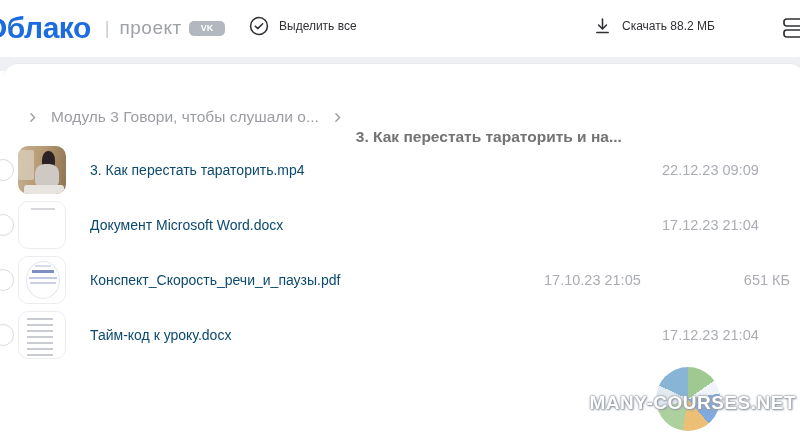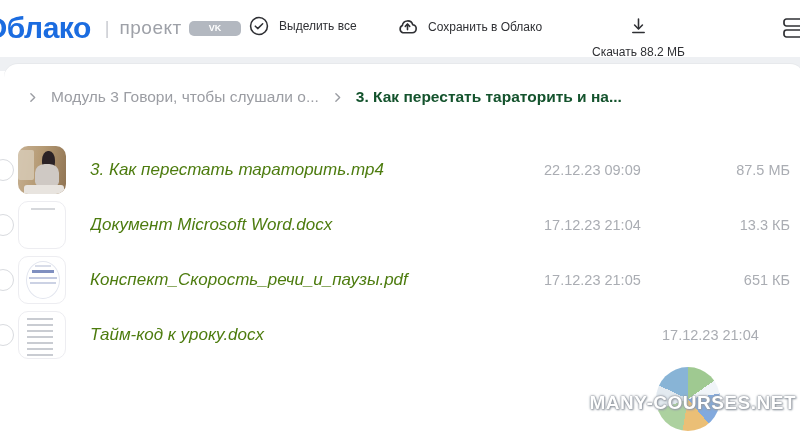--- a/index.html
+++ b/index.html
@@ -16,49 +16,49 @@
   }
   .brand { position:absolute; left:-16px; top:9px; display:flex; align-items:center; }
   .logo {
     font-size:30px; font-weight:bold; letter-spacing:-.5px;
     color:#1b6ce0; line-height:38px;
   }
   .brand-divider { color:#c9cbd1; font-size:18px; margin:0 10px 0 14px; font-weight:300; }
   .project-label { color:#9ea1a8; font-size:19px; letter-spacing:.5px; }
   .vk-badge {
     display:inline-block; margin-left:7px; background:#b3b8c0; color:#fff;
-    font-size:9px; font-weight:bold; border-radius:5px; padding:3px 20px; line-height:1;
+    font-size:9px; font-weight:bold; border-radius:5px; padding:3px 12px; line-height:1;
   }
   .tb-btn {
     position:absolute; top:15px; display:flex; align-items:center; gap:9px;
     background:none; border:none; font-family:inherit; font-size:12px; color:#2f3034;
     cursor:pointer; white-space:nowrap;
   }
   .tb-btn svg { display:block; }
   #btn-select { left:248px; }
   #btn-save   { left:396px; }
-  #btn-down   { left:592px;flex-direction:column; }
+  #btn-down   { left:592px; }
   .view-toggle { position:absolute; right:-9px; top:16px; cursor:pointer; }
 
   
   .band { position:absolute; top:57px; left:0; width:800px; height:14px; background:#eef0f3; }
   .panel {
     position:absolute; top:64px; left:4px; width:800px; height:371px;
     background:#fff; border-radius:14px 14px 0 0;
     box-shadow:0 -1px 0 #e7e9ec;
   }
 
   
   .breadcrumbs {
     position:absolute; top:24px; left:10px; display:flex; align-items:center;
     font-size:15.5px; white-space:nowrap;
   }
   .crumb-chevron { color:#9b9da3; margin:0 12px; display:flex; }
   .crumb { color:#9b9da3; cursor:pointer; }
-  .crumb.active { color:#14532d; font-weight:bold; cursor:default; }
+  .crumb.active { color:#737373; font-weight:bold; cursor:default;margin-top:40px; }
 
   
   .filelist { position:absolute; top:78px; left:0; width:800px; }
   .file-row {
     position:relative; height:55px; display:flex; align-items:center;
     padding:0 14px 0 14px; cursor:pointer;
   }
   .row-check {
     position:absolute; left:-12px; top:50%; margin-top:-11px;
     width:22px; height:22px; border:1.5px solid #d9dbdf; border-radius:50%;
@@ -81,21 +81,21 @@
   .thumb.pdf .circ { position:absolute; left:7px; top:4px; width:34px; height:38px; border:1px solid #e3e6ef; border-radius:50%; }
   .thumb.pdf .t1 { position:absolute; left:13px; top:13px; width:22px; height:3px; background:#7f8fc0; }
   .thumb.pdf .t2 { position:absolute; left:10px; top:20px; width:28px; height:2px; background:#c2c9e0; }
   .thumb.pdf .t3 { position:absolute; left:11px; top:25px; width:26px; height:2px; background:#ccd2e4; }
   .thumb.pdf .t4 { position:absolute; left:16px; top:8px; width:16px; height:2px; background:#d9dde9; }
   
   .thumb.timedoc .lines {
     position:absolute; left:8px; top:6px; width:26px; height:38px;
     background:repeating-linear-gradient(#c9ccd2 0 2px,transparent 2px 6px);
   }
-  .file-name { flex:1; font-size:17px; color:#4d7c0f; white-space:nowrap; overflow:hidden;font-style:italic; }
+  .file-name { flex:1; font-size:14px; color:#0c4a6e; white-space:nowrap; overflow:hidden; }
   .file-date { width:128px; text-align:left; font-size:14.5px; color:#aaadb3; flex:0 0 128px; }
   .file-size { width:118px; text-align:right; font-size:14.5px; color:#aaadb3; flex:0 0 118px; }
 
   
   .watermark { position:absolute; right:0; bottom:0; width:250px; height:70px; pointer-events:none; }
   .globe {
     position:absolute; right:80px; bottom:4px; width:64px; height:64px; border-radius:50%;
     background:conic-gradient(#8fc07e 0 55deg,#eef3f7 55deg 80deg,#6d9bd8 80deg 140deg,
       #e8b45f 140deg 190deg,#9ec98f 190deg 250deg,#dfe7ee 250deg 295deg,#74a8d0 295deg 360deg);
     opacity:.85; filter:blur(.4px);
@@ -120,30 +120,20 @@
   <button class="tb-btn" id="btn-select">
     <span>
       <svg width="22" height="22" viewBox="0 0 24 24" fill="none" stroke="#2f3034" stroke-width="1.7">
         <circle cx="12" cy="12" r="9.2"></circle>
         <path d="M8 12.2l2.6 2.6L16 9.6" stroke-linecap="round" stroke-linejoin="round"></path>
       </svg>
     </span>
     <span>Выделить все</span>
   </button>
 
-  <button class="tb-btn" id="btn-save">
-    <span>
-      <svg width="23" height="23" viewBox="0 0 24 24" fill="none" stroke="#2f3034" stroke-width="1.7" stroke-linecap="round" stroke-linejoin="round">
-        <path d="M7.2 18.5h9.6a4.2 4.2 0 0 0 .7-8.35 5.6 5.6 0 0 0-10.9.9A4 4 0 0 0 7.2 18.5z"></path>
-        <path d="M12 15.2V9.8"></path>
-        <path d="M9.7 11.8L12 9.5l2.3 2.3"></path>
-      </svg>
-    </span>
-    <span>Сохранить в Облако</span>
-  </button>
 
   <button class="tb-btn" id="btn-down">
     <span>
       <svg width="21" height="21" viewBox="0 0 24 24" fill="none" stroke="#2f3034" stroke-width="1.8" stroke-linecap="round" stroke-linejoin="round">
         <path d="M12 4.5v11"></path>
         <path d="M7.5 11.5l4.5 4.5 4.5-4.5"></path>
         <path d="M5.5 20h13"></path>
       </svg>
     </span>
     <span>Скачать 88.2 МБ</span>
@@ -180,44 +170,42 @@
   <div class="file-row">
     <span class="row-check"></span>
     <span class="thumb video">
           <i class="win" style="display: block;"></i>
           <i class="hair" style="display: block;"></i>
           <i class="body" style="display: block;"></i>
           <i class="desk" style="display: block;"></i>
         </span>
     <span class="file-name">3. Как перестать тараторить.mp4</span>
     <span class="file-date">22.12.23 09:09</span>
-    <span class="file-size">87.5 МБ</span>
   </div>
 
   <div class="file-row">
     <span class="row-check"></span>
     <span class="thumb doc">
           <i class="l1" style="display: block;"></i>
         </span>
     <span class="file-name">Документ Microsoft Word.docx</span>
     <span class="file-date">17.12.23 21:04</span>
-    <span class="file-size">13.3 КБ</span>
   </div>
 
   <div class="file-row">
     <span class="row-check"></span>
     <span class="thumb pdf">
           <i class="circ" style="display: block;"></i>
           <i class="t4" style="display: block;"></i>
           <i class="t1" style="display: block;"></i>
           <i class="t2" style="display: block;"></i>
           <i class="t3" style="display: block;"></i>
         </span>
     <span class="file-name">Конспект_Скорость_речи_и_паузы.pdf</span>
-    <span class="file-date">17.12.23 21:05</span>
+    <span class="file-date">17.10.23 21:05</span>
     <span class="file-size">651 КБ</span>
   </div>
 
   <div class="file-row">
     <span class="row-check"></span>
     <span class="thumb timedoc">
           <i class="lines" style="display: block;"></i>
         </span>
     <span class="file-name">Тайм-код к уроку.docx</span>
     <span class="file-date">17.12.23 21:04</span>

